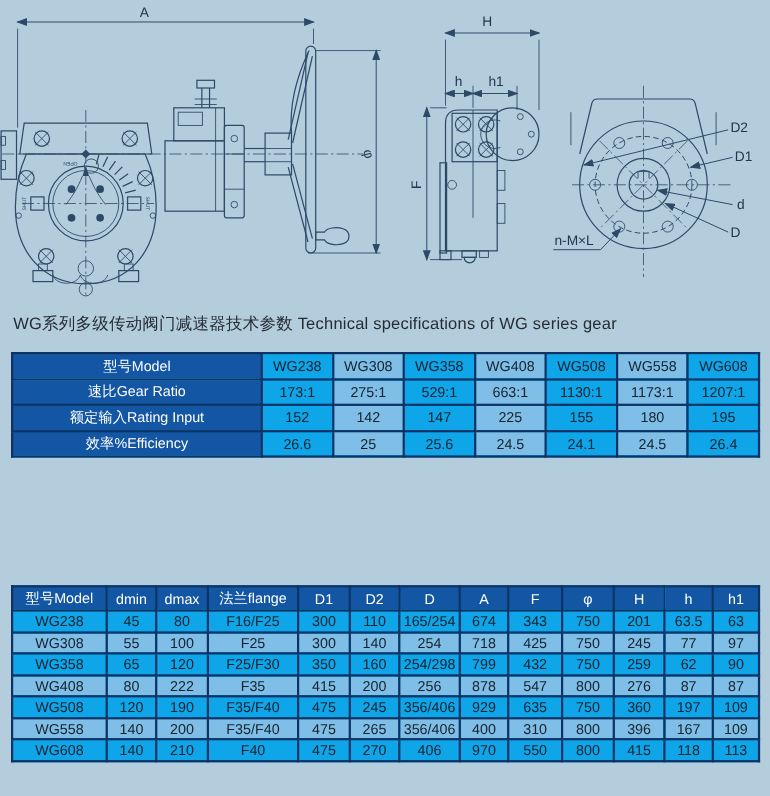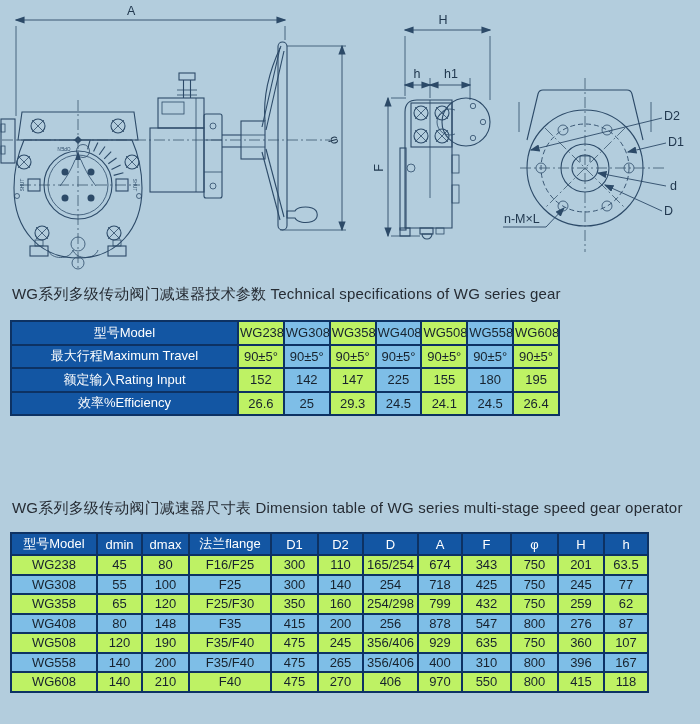--- a/index.html
+++ b/index.html
@@ -2,21 +2,21 @@
 <html><head>
 <meta charset="utf-8">
 <style>
   *{margin:0;padding:0;box-sizing:border-box}
   html,body{width:700px;height:724px}
   body{background:#b3cddd;font-family:"Liberation Sans","DejaVu Sans",sans-serif;position:relative;overflow:hidden}
   #page{position:absolute;inset:0;background:#b3cddd}
   .heading{position:absolute;left:12px;font-size:15px;color:#262c34;letter-spacing:.2px;white-space:nowrap}
   #hd1{top:285px}
   #hd2{top:499px}
-  table{border-collapse:collapse;table-layout:fixed;position:absolute;left:10px;width:550px;background:#bef264}
+  table{border-collapse:collapse;table-layout:fixed;position:absolute;left:10px;width:681px;background:#0ea5e9}
   #t1{top:320px}
   #t2{top:532px}
   td,th{border:2px solid #0d3263;text-align:center;vertical-align:middle;font-size:13px;color:#17222e;padding:0 1px;white-space:nowrap;overflow:hidden}
   #t1 td{height:23.5px}
   #t1 .label-cell{background:#1356a3;color:#fff;font-weight:normal}
   #t1 td.hl{background:#7ebee7}
   #t2 th{background:#1356a3;color:#fff;font-weight:normal;height:22px}
   #t2 td{height:19.5px}
   #t2 tr.alt td{background:#7ebee7}
   #drawings{position:absolute;top:0;left:0}
@@ -235,53 +235,52 @@
           <td class="label-cell">型号Model</td>
           <td>WG238</td>
           <td class="hl">WG308</td>
           <td>WG358</td>
           <td class="hl">WG408</td>
           <td>WG508</td>
           <td class="hl">WG558</td>
           <td>WG608</td>
         </tr>
         <tr>
-          <td class="label-cell">最大行程Maximum Travel</td>
-          <td>90±5°</td>
-          <td class="hl">90±5°</td>
-          <td>90±5°</td>
-          <td class="hl">90±5°</td>
-          <td>90±5°</td>
-          <td class="hl">90±5°</td>
-          <td>90±5°</td>
+          <td class="label-cell">速比Gear Ratio</td>
+          <td>173:1</td>
+          <td class="hl">275:1</td>
+          <td>529:1</td>
+          <td class="hl">663:1</td>
+          <td>1130:1</td>
+          <td class="hl">1173:1</td>
+          <td>1207:1</td>
         </tr>
         <tr>
           <td class="label-cell">额定输入Rating Input</td>
           <td>152</td>
           <td class="hl">142</td>
           <td>147</td>
           <td class="hl">225</td>
           <td>155</td>
           <td class="hl">180</td>
           <td>195</td>
         </tr>
         <tr>
           <td class="label-cell">效率%Efficiency</td>
           <td>26.6</td>
           <td class="hl">25</td>
-          <td>29.3</td>
+          <td>25.6</td>
           <td class="hl">24.5</td>
           <td>24.1</td>
           <td class="hl">24.5</td>
           <td>26.4</td>
         </tr>
       </tbody>
 </table>
 
-<div class="heading" id="hd2">WG系列多级传动阀门减速器尺寸表 Dimension table of WG series multi-stage speed gear operator</div>
 
 <table id="t2">
   <colgroup>
     <col style="width:86px">
         <col style="width:45px">
         <col style="width:47px">
         <col style="width:82px">
     <col style="width:47px">
         <col style="width:45px">
         <col style="width:55px">
@@ -331,41 +330,41 @@
           <td>100</td>
           <td>F25</td>
           <td>300</td>
           <td>140</td>
           <td>254</td>
           <td>718</td>
           <td>425</td>
           <td>750</td>
           <td>245</td>
           <td>77</td>
-          <td>31</td>
+          <td>97</td>
         </tr>
         <tr>
           <td>WG358</td>
           <td>65</td>
           <td>120</td>
           <td>F25/F30</td>
           <td>350</td>
           <td>160</td>
           <td>254/298</td>
           <td>799</td>
           <td>432</td>
           <td>750</td>
           <td>259</td>
           <td>62</td>
           <td>90</td>
         </tr>
         <tr class="alt">
           <td>WG408</td>
           <td>80</td>
-          <td>148</td>
+          <td>222</td>
           <td>F35</td>
           <td>415</td>
           <td>200</td>
           <td>256</td>
           <td>878</td>
           <td>547</td>
           <td>800</td>
           <td>276</td>
           <td>87</td>
           <td>87</td>
@@ -375,21 +374,21 @@
           <td>120</td>
           <td>190</td>
           <td>F35/F40</td>
           <td>475</td>
           <td>245</td>
           <td>356/406</td>
           <td>929</td>
           <td>635</td>
           <td>750</td>
           <td>360</td>
-          <td>107</td>
+          <td>197</td>
           <td>109</td>
         </tr>
         <tr class="alt">
           <td>WG558</td>
           <td>140</td>
           <td>200</td>
           <td>F35/F40</td>
           <td>475</td>
           <td>265</td>
           <td>356/406</td>

